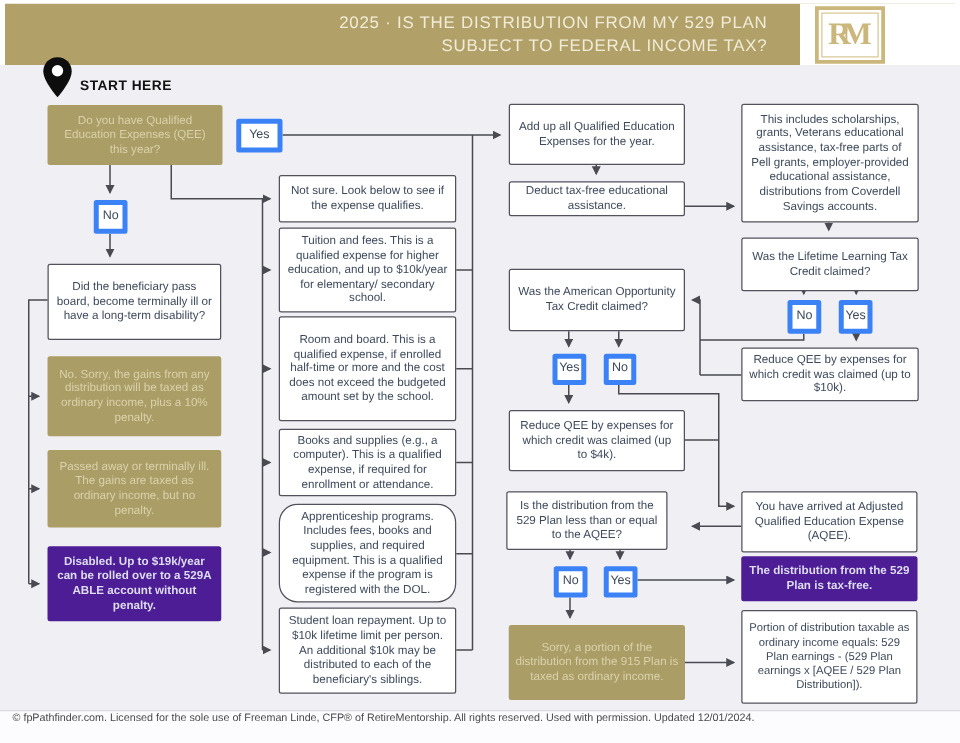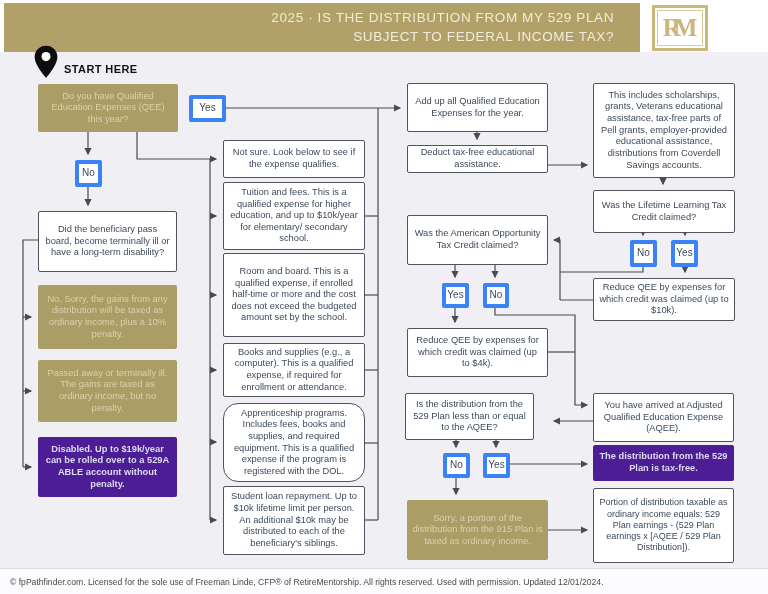--- a/index.html
+++ b/index.html
@@ -18,21 +18,21 @@
   #start-label{position:absolute;left:64px;top:63px;font-size:11px;font-weight:bold;color:#111;letter-spacing:.4px;z-index:4;}
   
   .node{position:absolute;z-index:2;box-sizing:border-box;display:flex;align-items:center;justify-content:center;text-align:center;font-size:9.3px;line-height:1.25;padding:3px 5px;border-radius:2px;}
   .white{background:#ffffff;border:1px solid #52525c;color:#3d4a5c;}
   .gold{background:#ab9d66;color:#d9d2ac;border:none;}
   .indigo{background:#4c1d95;color:#dddcf0;border:none;font-weight:bold;}
   .small{font-size:10px;color:#3d4a5c;background:#fff;border:4px solid #3b82f6;}
   
   #wires{position:absolute;left:0;top:0;z-index:1;pointer-events:none;}
   
-  #footer{position:absolute;left:0;top:568px;width:768px;height:26px;background:#fcfcfe;border-top:1px solid #d9d9e2;display:flex;align-items:center;z-index:3;}
+  #footer{position:absolute;left:0;top:568px;width:768px;height:26px;background:#fcfcfe;border-top:1px solid #d9d9e2;display:flex;align-items:flex-start;z-index:3;}
   #footer span{margin-left:10px;font-size:8.6px;color:#4a4a4a;}
 </style>
 </head>
 <body>
 
 <div id="canvas">
   <div id="main-bg"></div>
 
   <svg id="wires" width="768" height="594">
     <defs>

